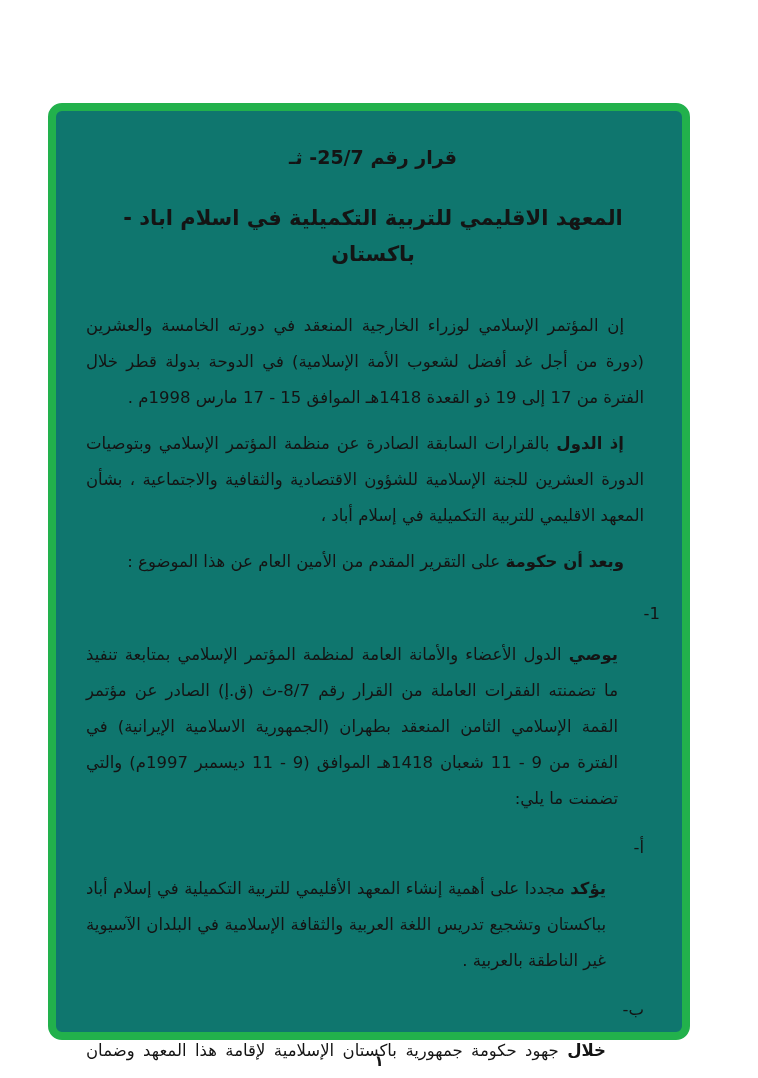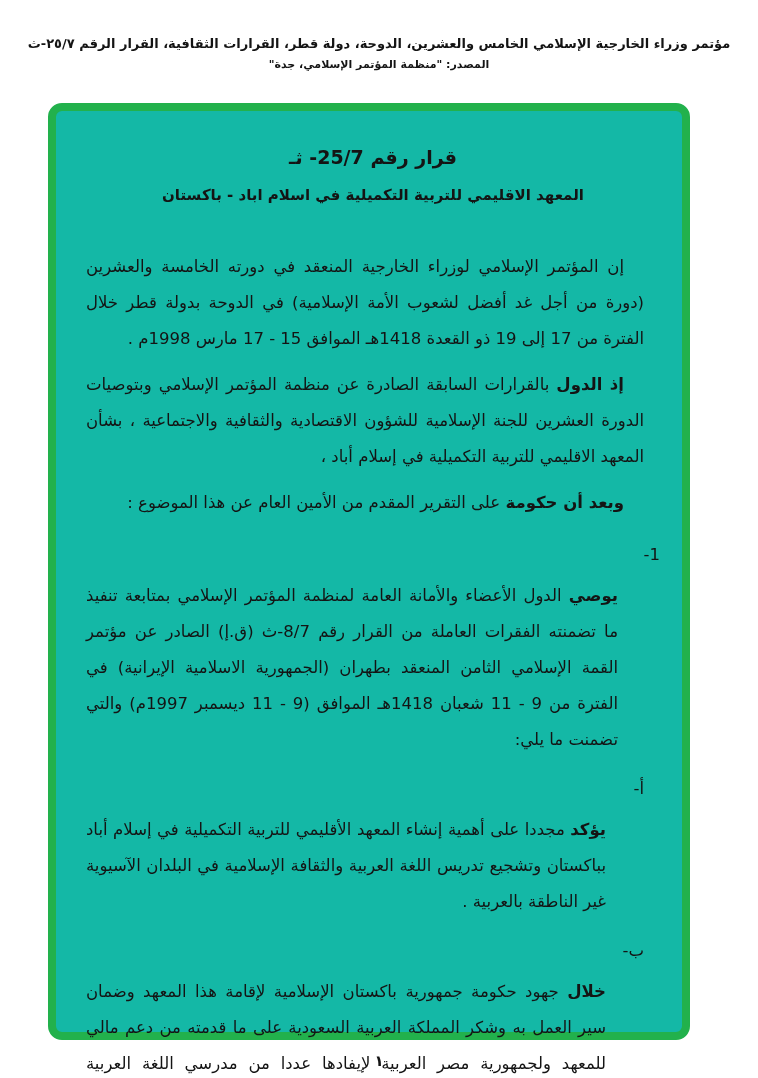--- a/index.html
+++ b/index.html
@@ -37,38 +37,38 @@
   }
   
   .doc-frame {
     position: absolute;
     left: 48px;
     top: 103px;
     width: 626px;
     height: 921px;
     border: 8px solid #22b14c;
     border-radius: 14px;
-    background: #14b8a6;
+    background: #0f766e;
     box-sizing: content-box;
   }
   .doc-content {
     direction: rtl;
     padding: 28px 22px 0 30px;
     font-size: 16.5px;
     line-height: 36px;
   }
   
   .title-block {
     text-align: center;
     font-weight: bold;
     margin-bottom: 36px;
   }
   .title1 { font-size: 19px; }
   .title2 { font-size: 18px; margin-top: 13px; }
-  .title3 { font-size: 15px; margin-top: 2px; }
+  .title3 { font-size: 21px; margin-top: 25px; }
   
   .para {
     margin: 0 16px 10px 0;
     text-align: justify;
   }
   .para.indent { text-indent: 20px; }
   .para strong, .itext strong { font-weight: bold; }
   .pre-items { margin-bottom: 16px; }
   
   .item {
@@ -96,24 +96,20 @@
     text-align: center;
     font-size: 15px;
     font-weight: bold;
   }
 </style>
 </head>
 <body>
 
 <div class="page">
 
-  <div class="header">
-    <div class="header-line1">مؤتمر وزراء الخارجية الإسلامي الخامس والعشرين، الدوحة، دولة قطر، القرارات الثقافية، القرار الرقم ٢٥/٧-ث</div>
-    <div class="header-line2">المصدر:  "منظمة المؤتمر الإسلامي، جدة"</div>
-  </div>
 
   <div class="doc-frame" style="border-color: rgb(34, 177, 76);">
     <div class="doc-content">
 
       <div class="title-block">
         <div class="title1">قرار رقم 25/7- ثـ</div>
         <div class="title3">المعهد الاقليمي للتربية التكميلية في اسلام اباد - باكستان</div>
       </div>
 
       <p class="para indent"><span>إن المؤتمر الإسلامي لوزراء الخارجية المنعقد في دورته الخامسة والعشرين (دورة من أجل غد أفضل لشعوب الأمة الإسلامية) في الدوحة بدولة قطر خلال الفترة من 17 إلى 19 ذو القعدة 1418هـ الموافق 15 - 17 مارس 1998م .</span></p>

